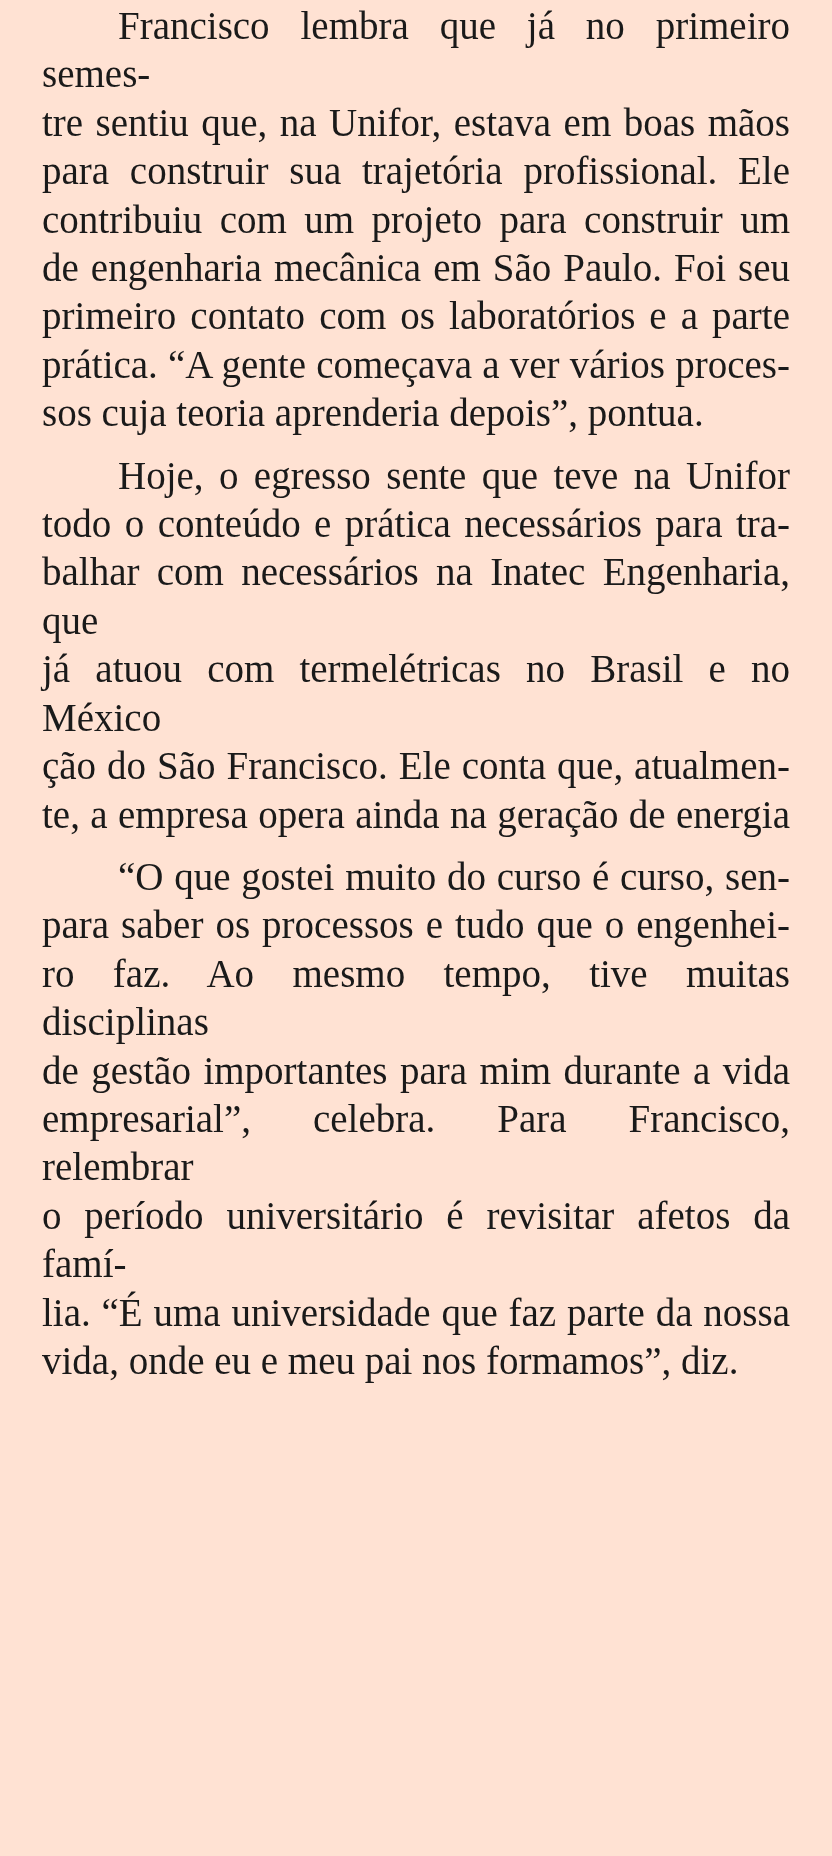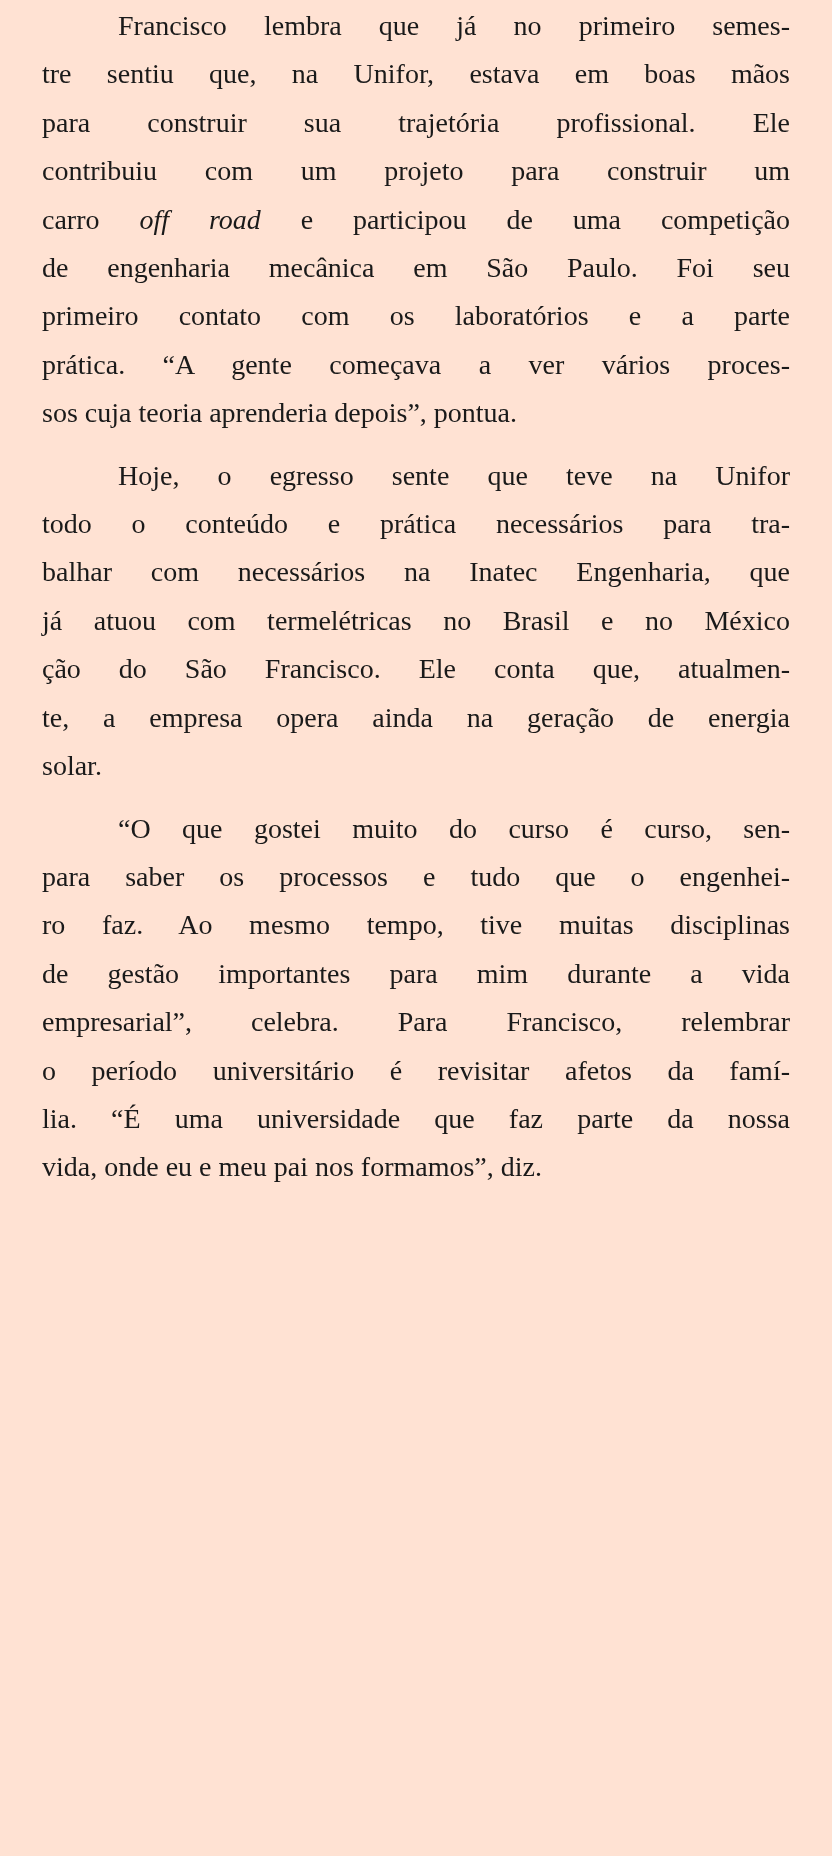--- a/index.html
+++ b/index.html
@@ -11,21 +11,21 @@
     height: 1856px;
     background: #ffe2d3;
     overflow: hidden;
   }
   .text-column {
     box-sizing: border-box;
     width: 832px;
     padding: 2px 42px 0 42px;
     color: #1a1a1a;
     font-family: "Liberation Serif", "DejaVu Serif", serif;
-    font-size: 28px;
+    font-size: 39px;
     line-height: 48.4px;
   }
   .paragraph {
     margin: 0 0 0 0;
   }
   .paragraph + .paragraph {
     margin-top: 14px;
     font-family: Liberation Serif, serif;
   }
   .line {
@@ -46,35 +46,33 @@
 </head>
 <body>
 
 <div class="text-column">
 
   <div class="paragraph">
     <div class="line indent">Francisco lembra que já no primeiro semes-</div>
     <div class="line">tre sentiu que, na Unifor, estava em boas mãos</div>
     <div class="line">para construir sua trajetória profissional. Ele</div>
     <div class="line">contribuiu com um projeto para construir um</div>
-    <div class="line"><span>carro </span><span class="italic">off road</span><span> e participou de uma competição</span></div>
     <div class="line">de engenharia mecânica em São Paulo. Foi seu</div>
     <div class="line">primeiro contato com os laboratórios e a parte</div>
     <div class="line">prática. “A gente começava a ver vários proces-</div>
     <div class="line last">sos cuja teoria aprenderia depois”, pontua.</div>
   </div>
 
   <div class="paragraph">
     <div class="line indent">Hoje, o egresso sente que teve na Unifor</div>
     <div class="line">todo o conteúdo e prática necessários para tra-</div>
     <div class="line">balhar com necessários na Inatec Engenharia, que</div>
     <div class="line">já atuou com termelétricas no Brasil e no México</div>
     <div class="line">ção do São Francisco. Ele conta que, atualmen-</div>
     <div class="line">te, a empresa opera ainda na geração de energia</div>
-    <div class="line last">solar.</div>
   </div>
 
   <div class="paragraph">
     <div class="line indent">“O que gostei muito do curso é curso, sen-</div>
     <div class="line">para saber os processos e tudo que o engenhei-</div>
     <div class="line">ro faz. Ao mesmo tempo, tive muitas disciplinas</div>
     <div class="line">de gestão importantes para mim durante a vida</div>
     <div class="line">empresarial”, celebra. Para Francisco, relembrar</div>
     <div class="line">o período universitário é revisitar afetos da famí-</div>
     <div class="line">lia. “É uma universidade que faz parte da nossa</div>

